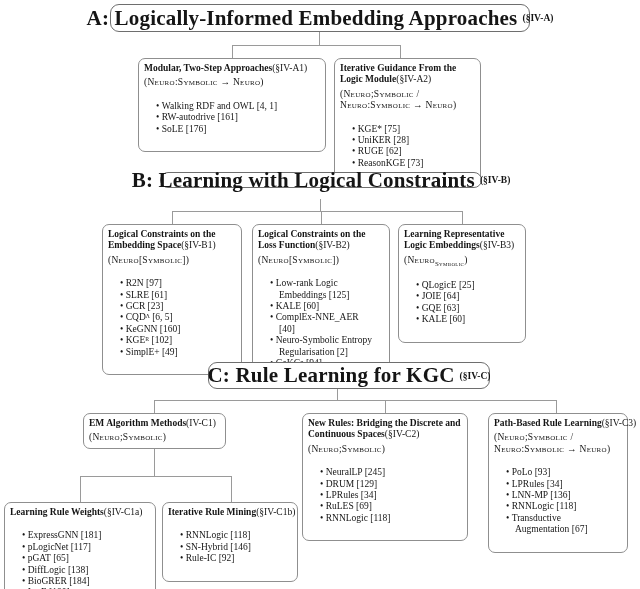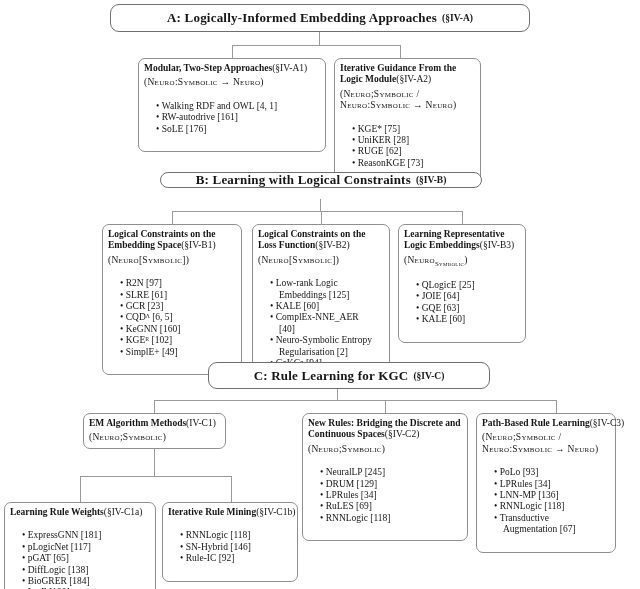--- a/index.html
+++ b/index.html
@@ -7,21 +7,21 @@
     position:relative; width:640px; height:589px; background:#ffffff;
     font-family:"Liberation Serif","DejaVu Serif",serif; color:#151515;
     overflow:hidden;
   }
   .line { position:absolute; background:#9a9a9a; z-index:0; }
   .tbox {
     position:absolute; border:1.5px solid #6e6e6e; border-radius:9px;
     background:#ffffff; display:flex; align-items:center; justify-content:center;
     z-index:1; box-sizing:border-box;
   }
-  .tbox .rt  { font-weight:bold; font-size:13px; letter-spacing:0.2px; white-space:nowrap; }
+  .tbox .rt  { font-weight:bold; font-size:21px; letter-spacing:0.2px; white-space:nowrap; }
   .tbox .rref{ font-weight:bold; font-size:9.5px; margin-left:5px; white-space:nowrap; }
   .box {
     position:absolute; border:1px solid #8f8f8f; border-radius:7px;
     background:#ffffff; z-index:1; box-sizing:border-box;
     padding:4px 5px; font-size:9.5px; line-height:1.2;
   }
   .hdr { font-weight:bold; }
   .hdr .ref { font-weight:normal; }
   .nw { white-space:nowrap; }
   .caps { font-variant:small-caps; letter-spacing:0.3px; margin:3px 0 2px; }
@@ -139,21 +139,21 @@
     <div class="caps">(Neuro;Symbolic)</div>
     <ul class="items">
         <li>NeuralLP [245]</li>
         <li>DRUM [129]</li>
         <li>LPRules [34]</li>
         <li>RuLES [69]</li>
         <li>RNNLogic [118]</li>
       </ul>
   </div>
 
-  <div class="box" style="left:476px;top:413px;width:140px">
+  <div class="box" style="left:488px;top:413px;width:140px">
     <div class="hdr nw"><span>Path-Based Rule Learning</span><span class="ref">(§IV-C3)</span></div>
     <div class="caps">(Neuro;Symbolic / Neuro:Symbolic → Neuro)</div>
     <ul class="items">
         <li>PoLo [93]</li>
         <li>LPRules [34]</li>
         <li>LNN-MP [136]</li>
         <li>RNNLogic [118]</li>
         <li>Transductive Augmentation [67]</li>
       </ul>
   </div>

